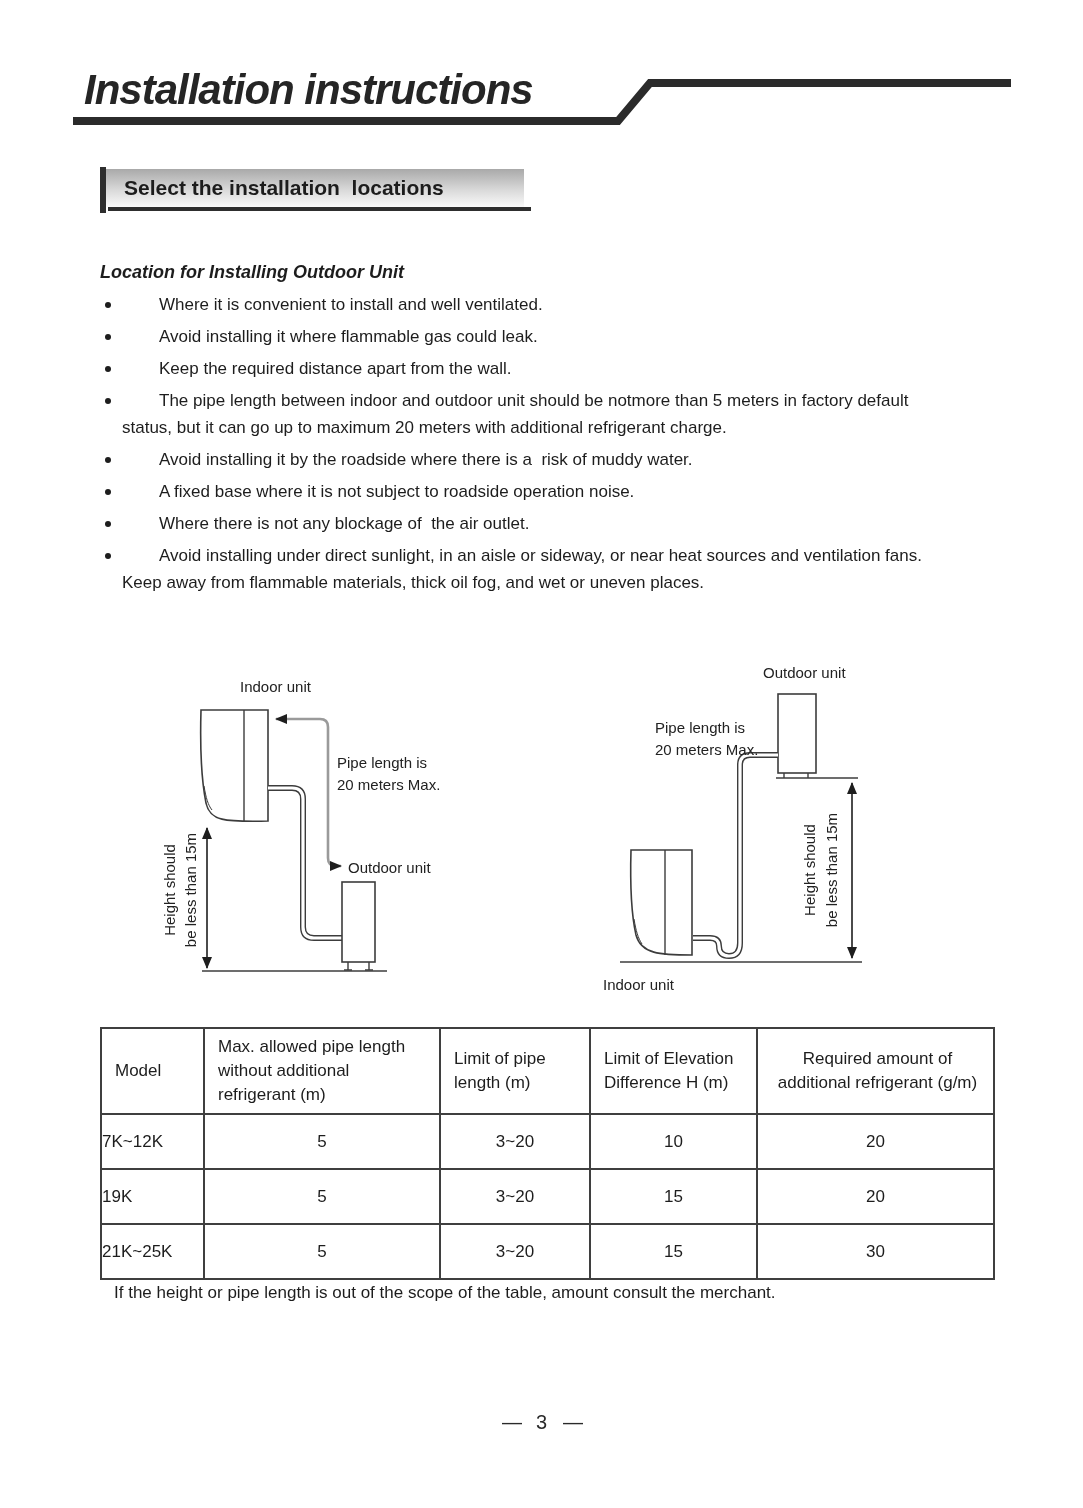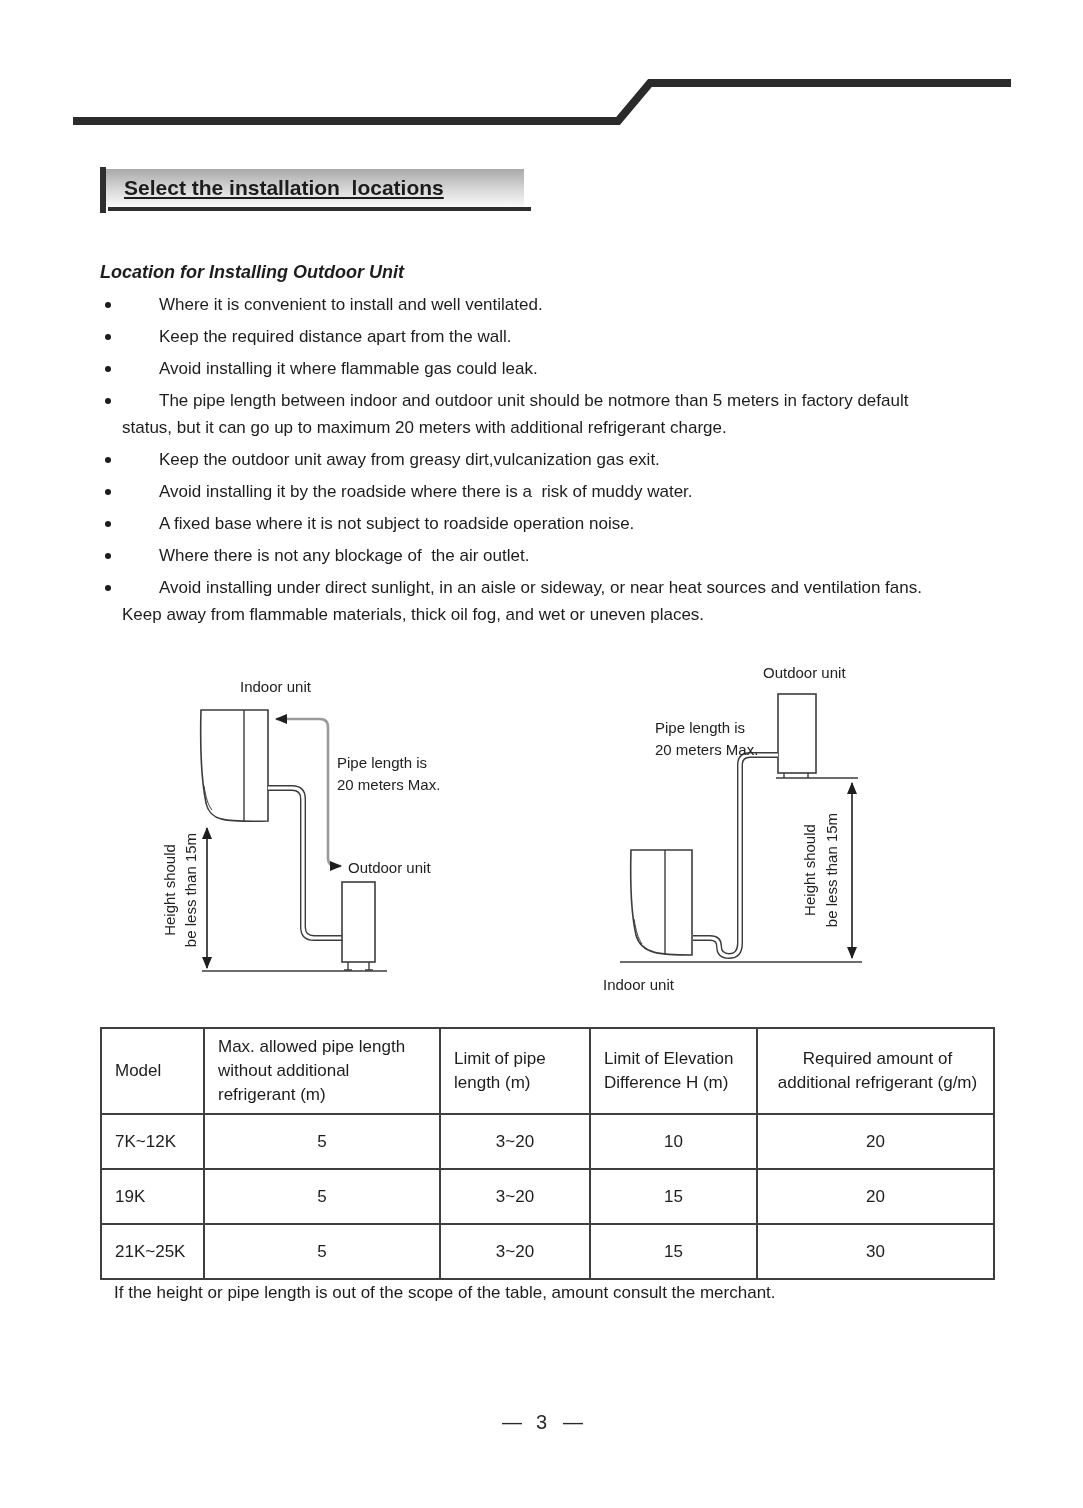--- a/index.html
+++ b/index.html
@@ -15,21 +15,21 @@
     position:absolute; left:84px; top:66px;
     font-size:42px; line-height:48px; font-weight:bold; font-style:italic;
     letter-spacing:-1px; color:#252525;
   }
   .swoosh { position:absolute; left:70px; top:70px; }
   
   .banner {
     position:absolute; left:100px; top:169px; width:424px; height:38px;
     background:linear-gradient(180deg,#a9a9a9 0%,#d9d9d9 55%,#fafafa 100%);
     line-height:38px; padding-left:24px;
-    font-size:21px; font-weight:bold; color:#1c1c1c;text-decoration:underline;
+    font-size:21px; font-weight:bold; color:#1c1c1c;
   }
   .banner span { white-space:pre; }
   .banner::before {
     content:""; position:absolute; left:0; top:-2px; width:6px; height:46px;
     background:#2e2e2e;
   }
   .banner::after {
     content:""; position:absolute; left:8px; right:-7px; bottom:-4px; height:4px;
     background:#2e2e2e;
   }
@@ -56,52 +56,52 @@
     position:absolute; left:100px; top:1027px;
     border-collapse:collapse; table-layout:fixed;
   }
   .spec th, .spec td {
     border:2px solid #3f3f3f; font-weight:normal;
     font-size:17px; color:#1d1d1d; vertical-align:middle;
   }
   .spec th { text-align:left; padding:6px 8px 6px 13px; line-height:24px; white-space:pre-line; }
   .spec th.center, .spec td.center { text-align:center; padding-left:12px; }
   .spec td { height:55px; text-align:center; }
-  .spec td.model { text-align:left; padding-left:13px; }
+  .spec td.model { text-align:left; }
   .spec tr.hdr { height:76px; }
   
   .note { position:absolute; left:114px; top:1283px; font-size:17px; color:#1d1d1d; }
   .pagenum {
     position:absolute; left:0; top:1411px; width:100%;
     text-align:center; font-size:20px; color:#2a2a2a;
   }
   .pagenum .dash { margin:0 16px; letter-spacing:-2px; }
 </style>
 </head>
 <body>
 
 <div class="page">
 
   <svg class="swoosh" width="945" height="60" viewBox="0 0 945 60">
     <path d="M3,51 L548,51 L580,13 L941,13" fill="none" stroke="#2b2b2b" stroke-width="8"></path>
   </svg>
+  <h1 class="title">Installation instructions</h1>
 
   <div class="banner">
     <span>Select the installation  locations</span>
   </div>
 
   <h2 class="subhead">Location for Installing Outdoor Unit</h2>
 
   <ul class="bullets">
     <li><span>Where it is convenient to install and well ventilated.</span></li>
+    <li><span>Avoid installing it where flammable gas could leak.</span></li>
     <li><span>Keep the required distance apart from the wall.</span></li>
-    <li><span>Avoid installing it where flammable gas could leak.</span></li>
     <li><span>The pipe length between indoor and outdoor unit should be notmore than 5 meters in factory default
 status, but it can go up to maximum 20 meters with additional refrigerant charge.</span></li>
-    <li><span>Keep the outdoor unit away from greasy dirt,vulcanization gas exit.</span></li>
     <li><span>Avoid installing it by the roadside where there is a  risk of muddy water.</span></li>
     <li><span>A fixed base where it is not subject to roadside operation noise.</span></li>
     <li><span>Where there is not any blockage of  the air outlet.</span></li>
     <li><span>Avoid installing under direct sunlight, in an aisle or sideway, or near heat sources and ventilation fans.
 Keep away from flammable materials, thick oil fog, and wet or uneven places.</span></li>
   </ul>
 
   <svg class="diag" style="left:140px; top:660px;" width="335" height="330" viewBox="0 0 335 330">
     <defs>
       <marker id="ah" orient="auto-start-reverse" markerUnits="userSpaceOnUse" markerWidth="13" markerHeight="11" refX="11" refY="5">

